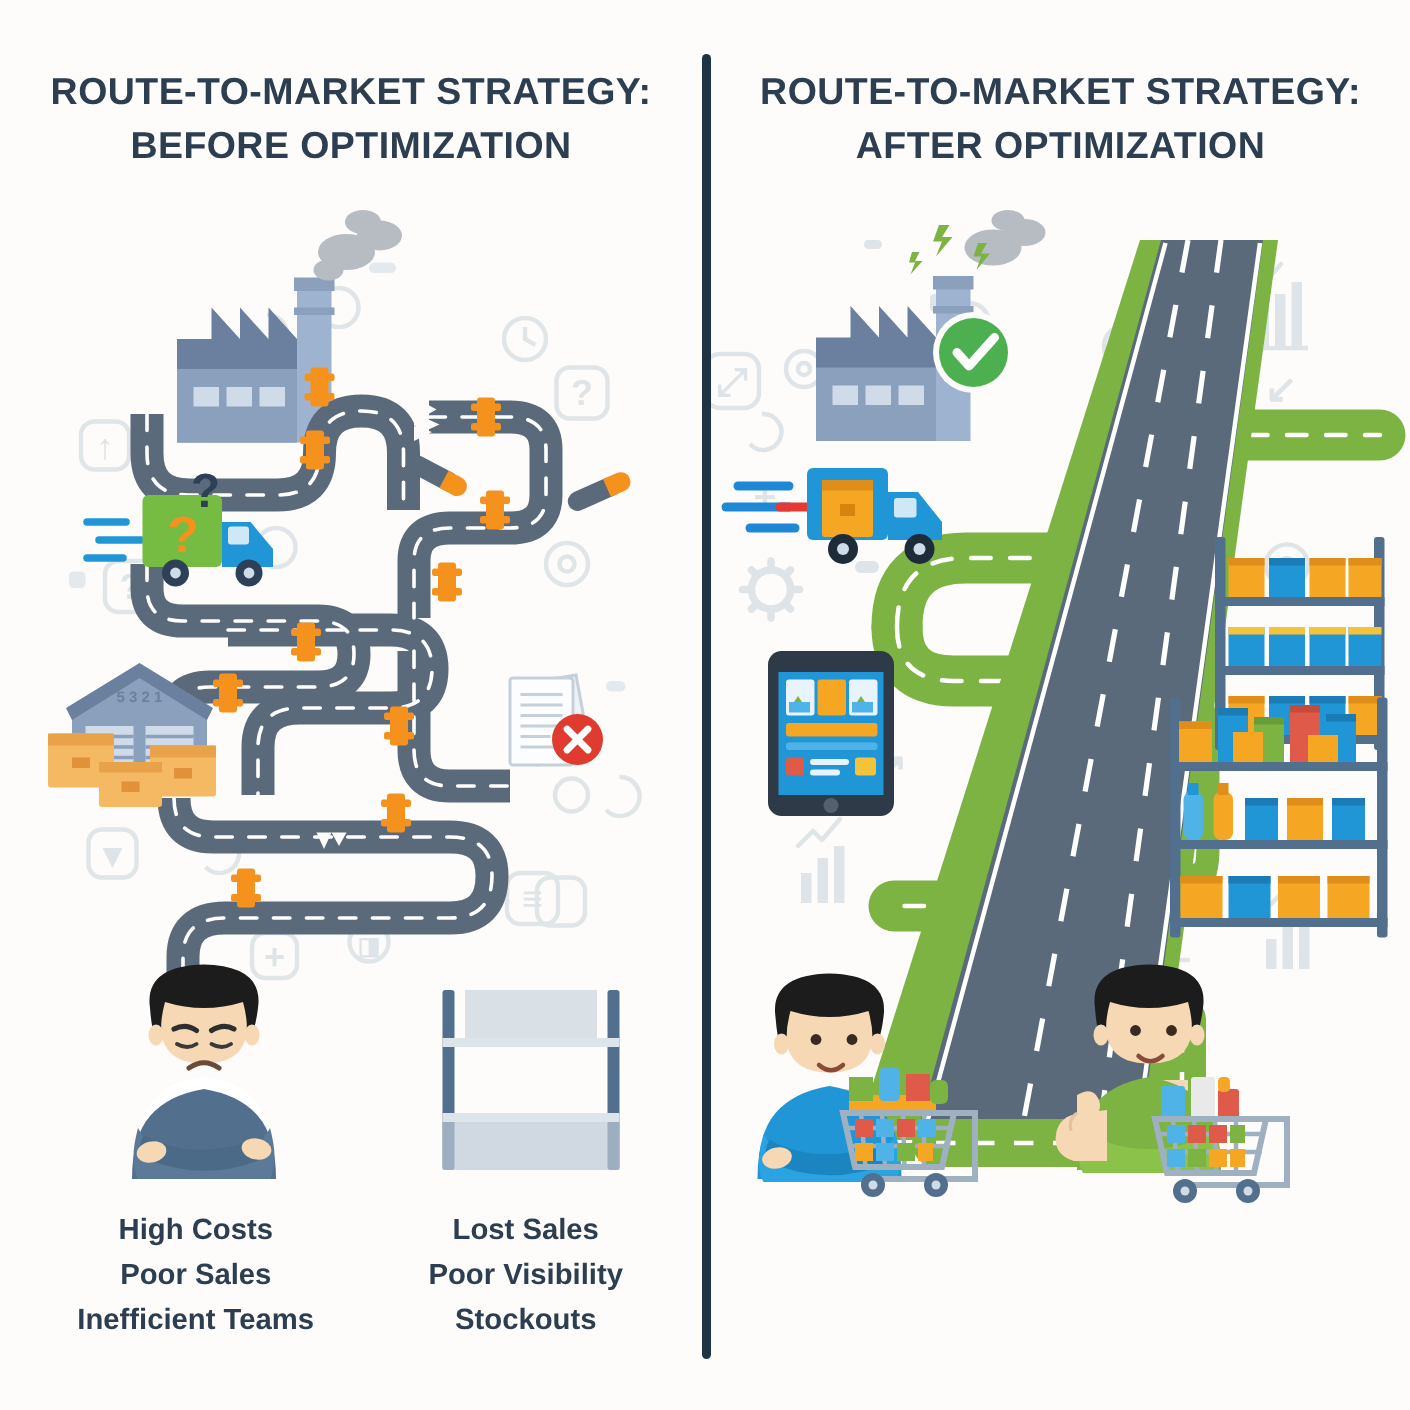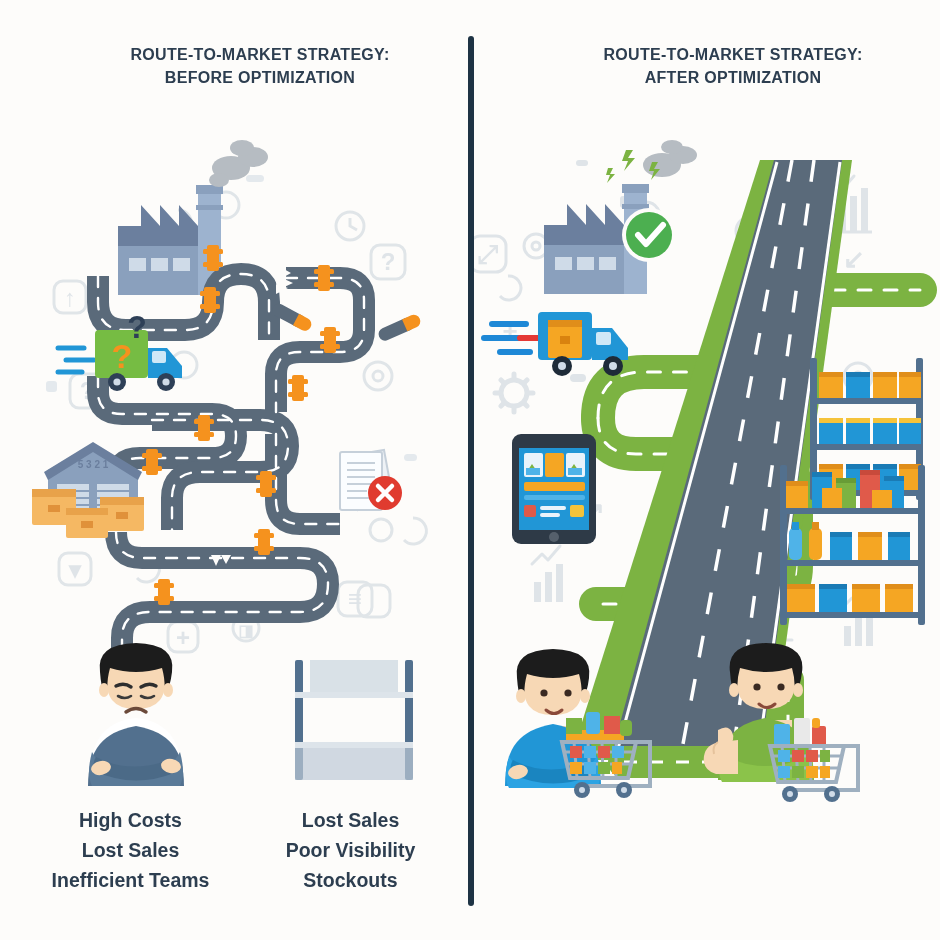--- a/index.html
+++ b/index.html
@@ -20,24 +20,23 @@
   }
 
   
   .panel { position: absolute; top: 0; height: 940px; }
   .panel.left  { left: 0;    width: 468px; }
   .panel.right { left: 474px; width: 466px; }
 
   .panel-title {
     position: absolute; top: 44px; left: 0; width: 100%;
     text-align: center;
-    font-size: 16px; font-weight: bold; letter-spacing: .3px;
+    font-size: 25px; font-weight: bold; letter-spacing: .3px;
     color: #2d3e50; line-height: 1.42;
     white-space: pre-line;
-    margin-left: 26px;
   }
 
   
   .caption {
     position: absolute;
     text-align: center;
     font-size: 19.5px; font-weight: bold;
     color: #2d3e50; line-height: 1.53;
     white-space: pre-line;
   }
@@ -256,21 +255,21 @@
           <rect x="405" y="660" width="8" height="120" rx="2" fill="#52708e"></rect>
           <rect x="295" y="692" width="118" height="6" fill="#dde4ea"></rect>
           <rect x="295" y="742" width="118" height="6" fill="#dde4ea"></rect>
           <rect x="310" y="660" width="88" height="32" fill="#cfd9e2" opacity=".8"></rect>
           <rect x="295" y="748" width="118" height="32" fill="#bcc9d6" opacity=".7"></rect>
         </g>
       </svg>
     </div>
 
     <div class="caption cap-l1">High Costs
-Lost Sales
+Poor Sales
 Inefficient Teams</div>
     <div class="caption cap-l2">Lost Sales
 Poor Visibility
 Stockouts</div>
   </div>
 
   <div class="divider"></div>
 
   <div class="panel right">
 

